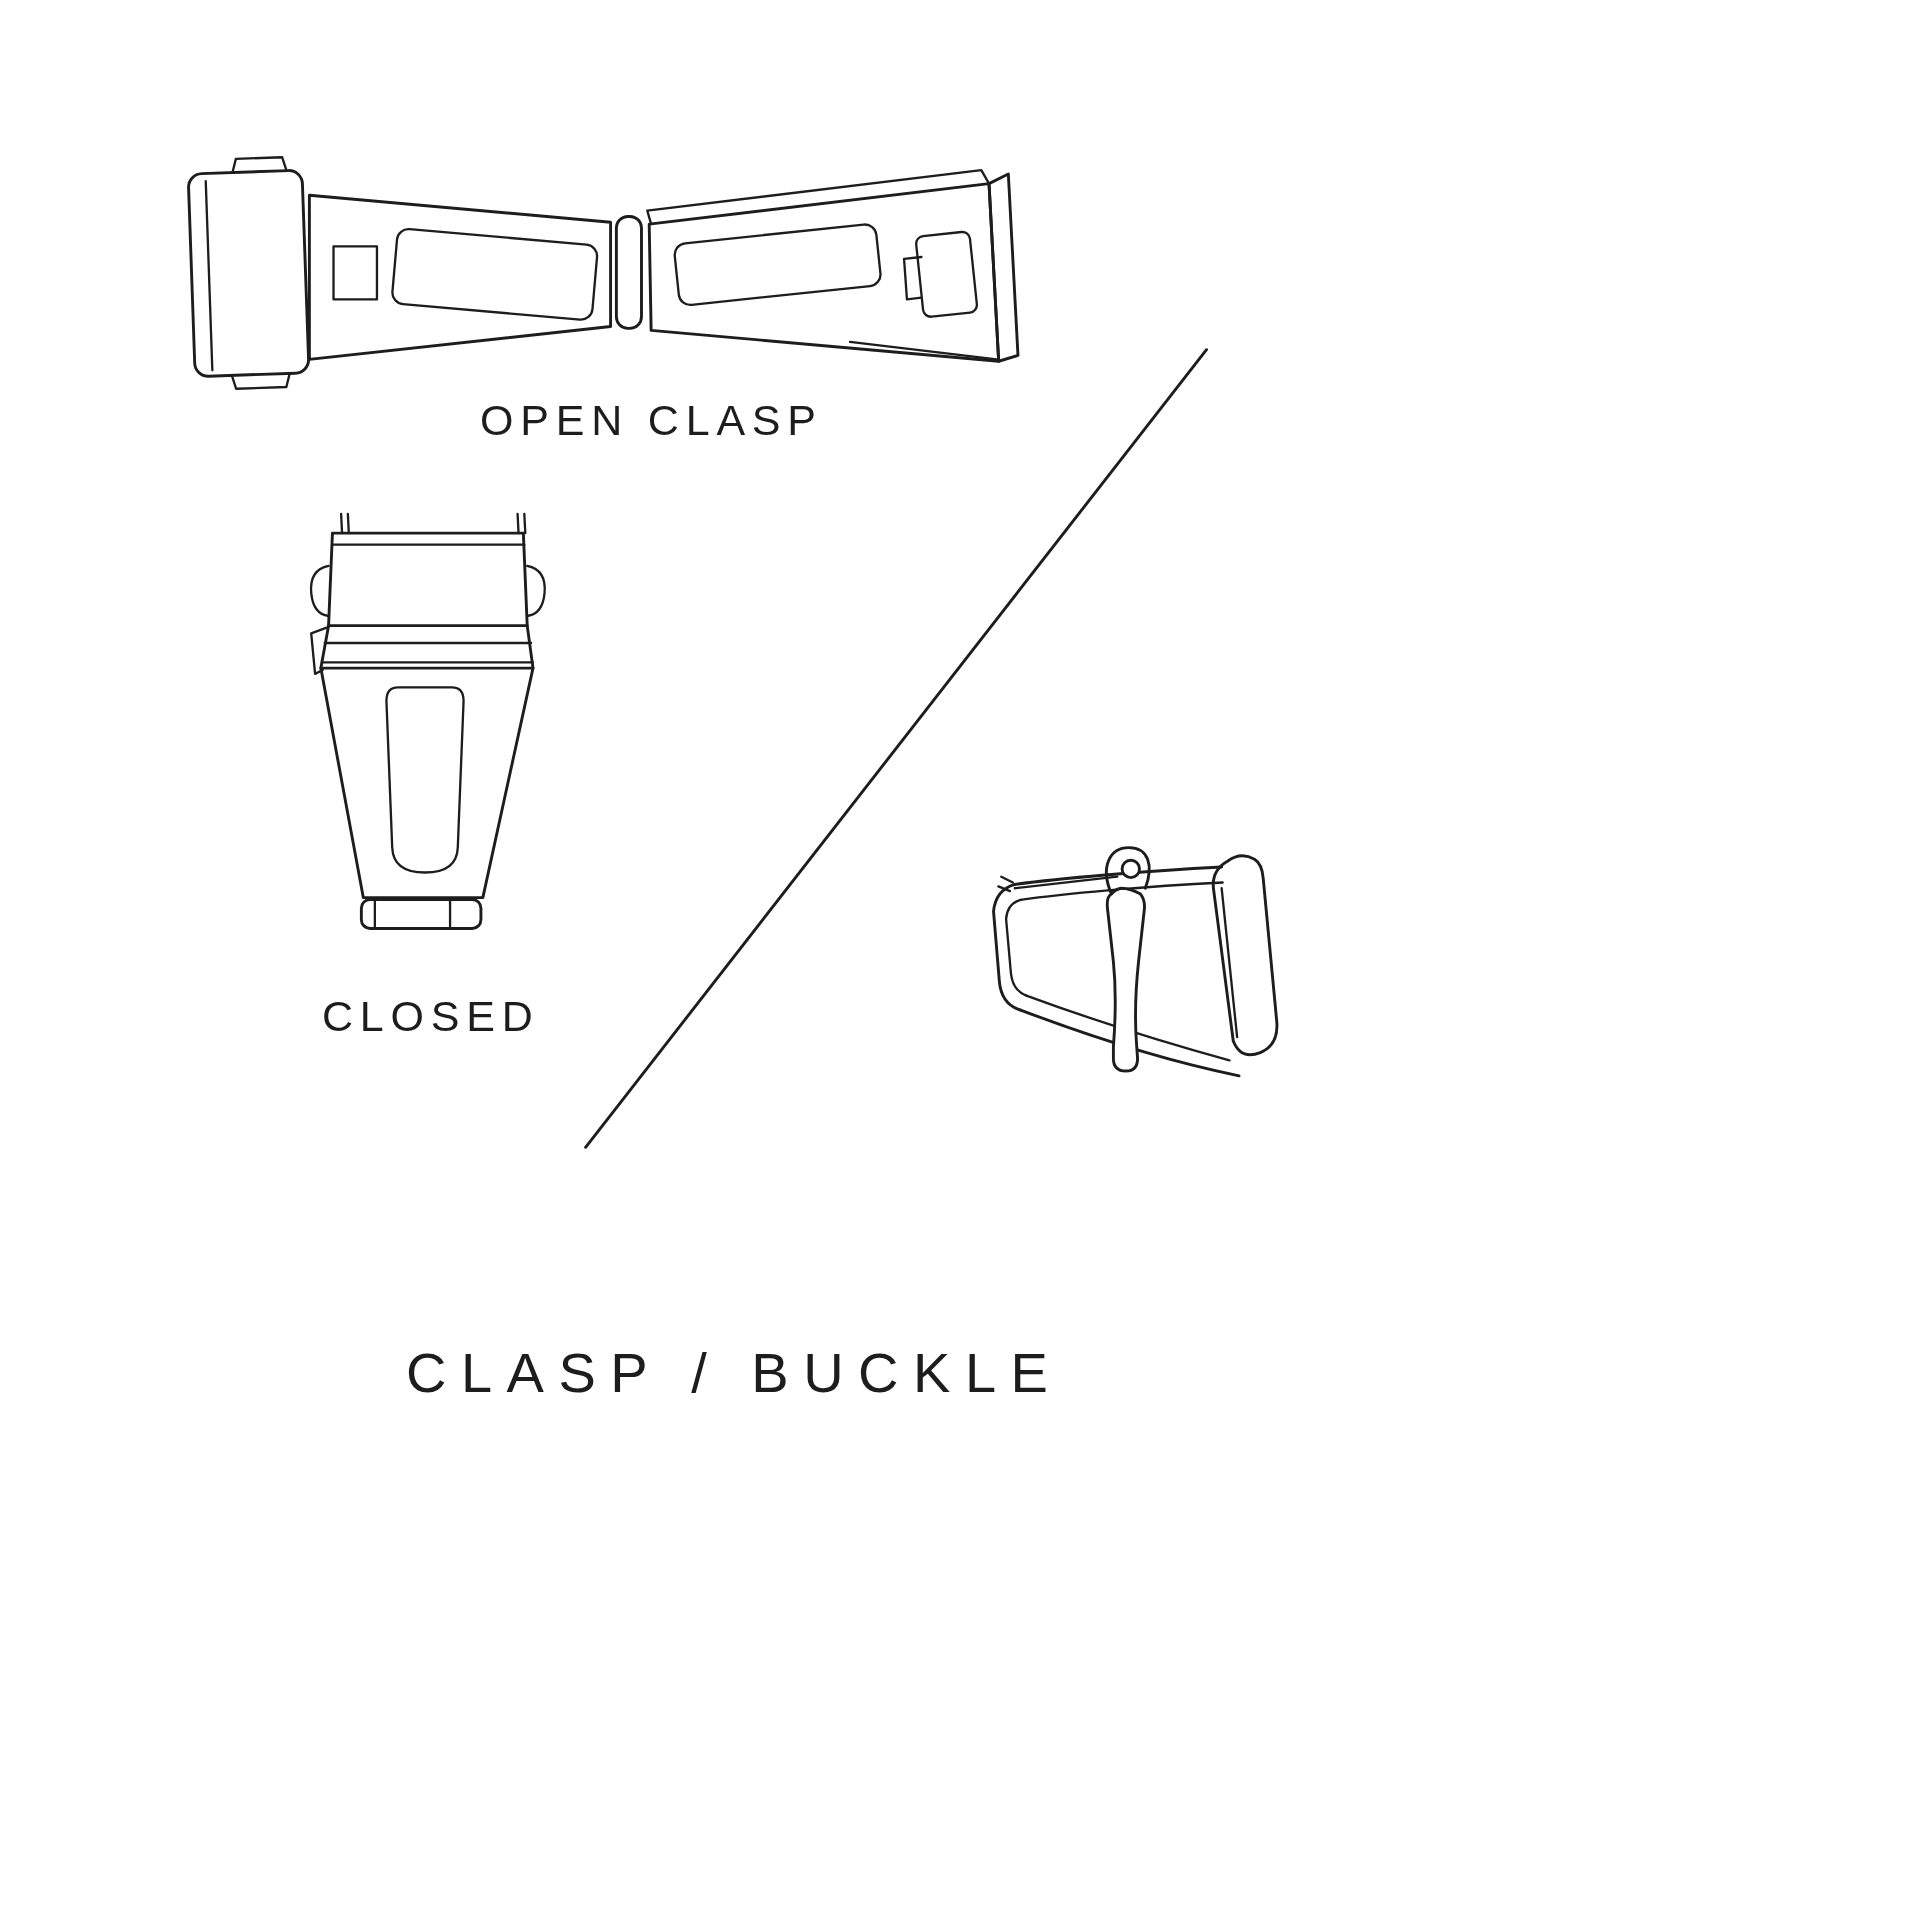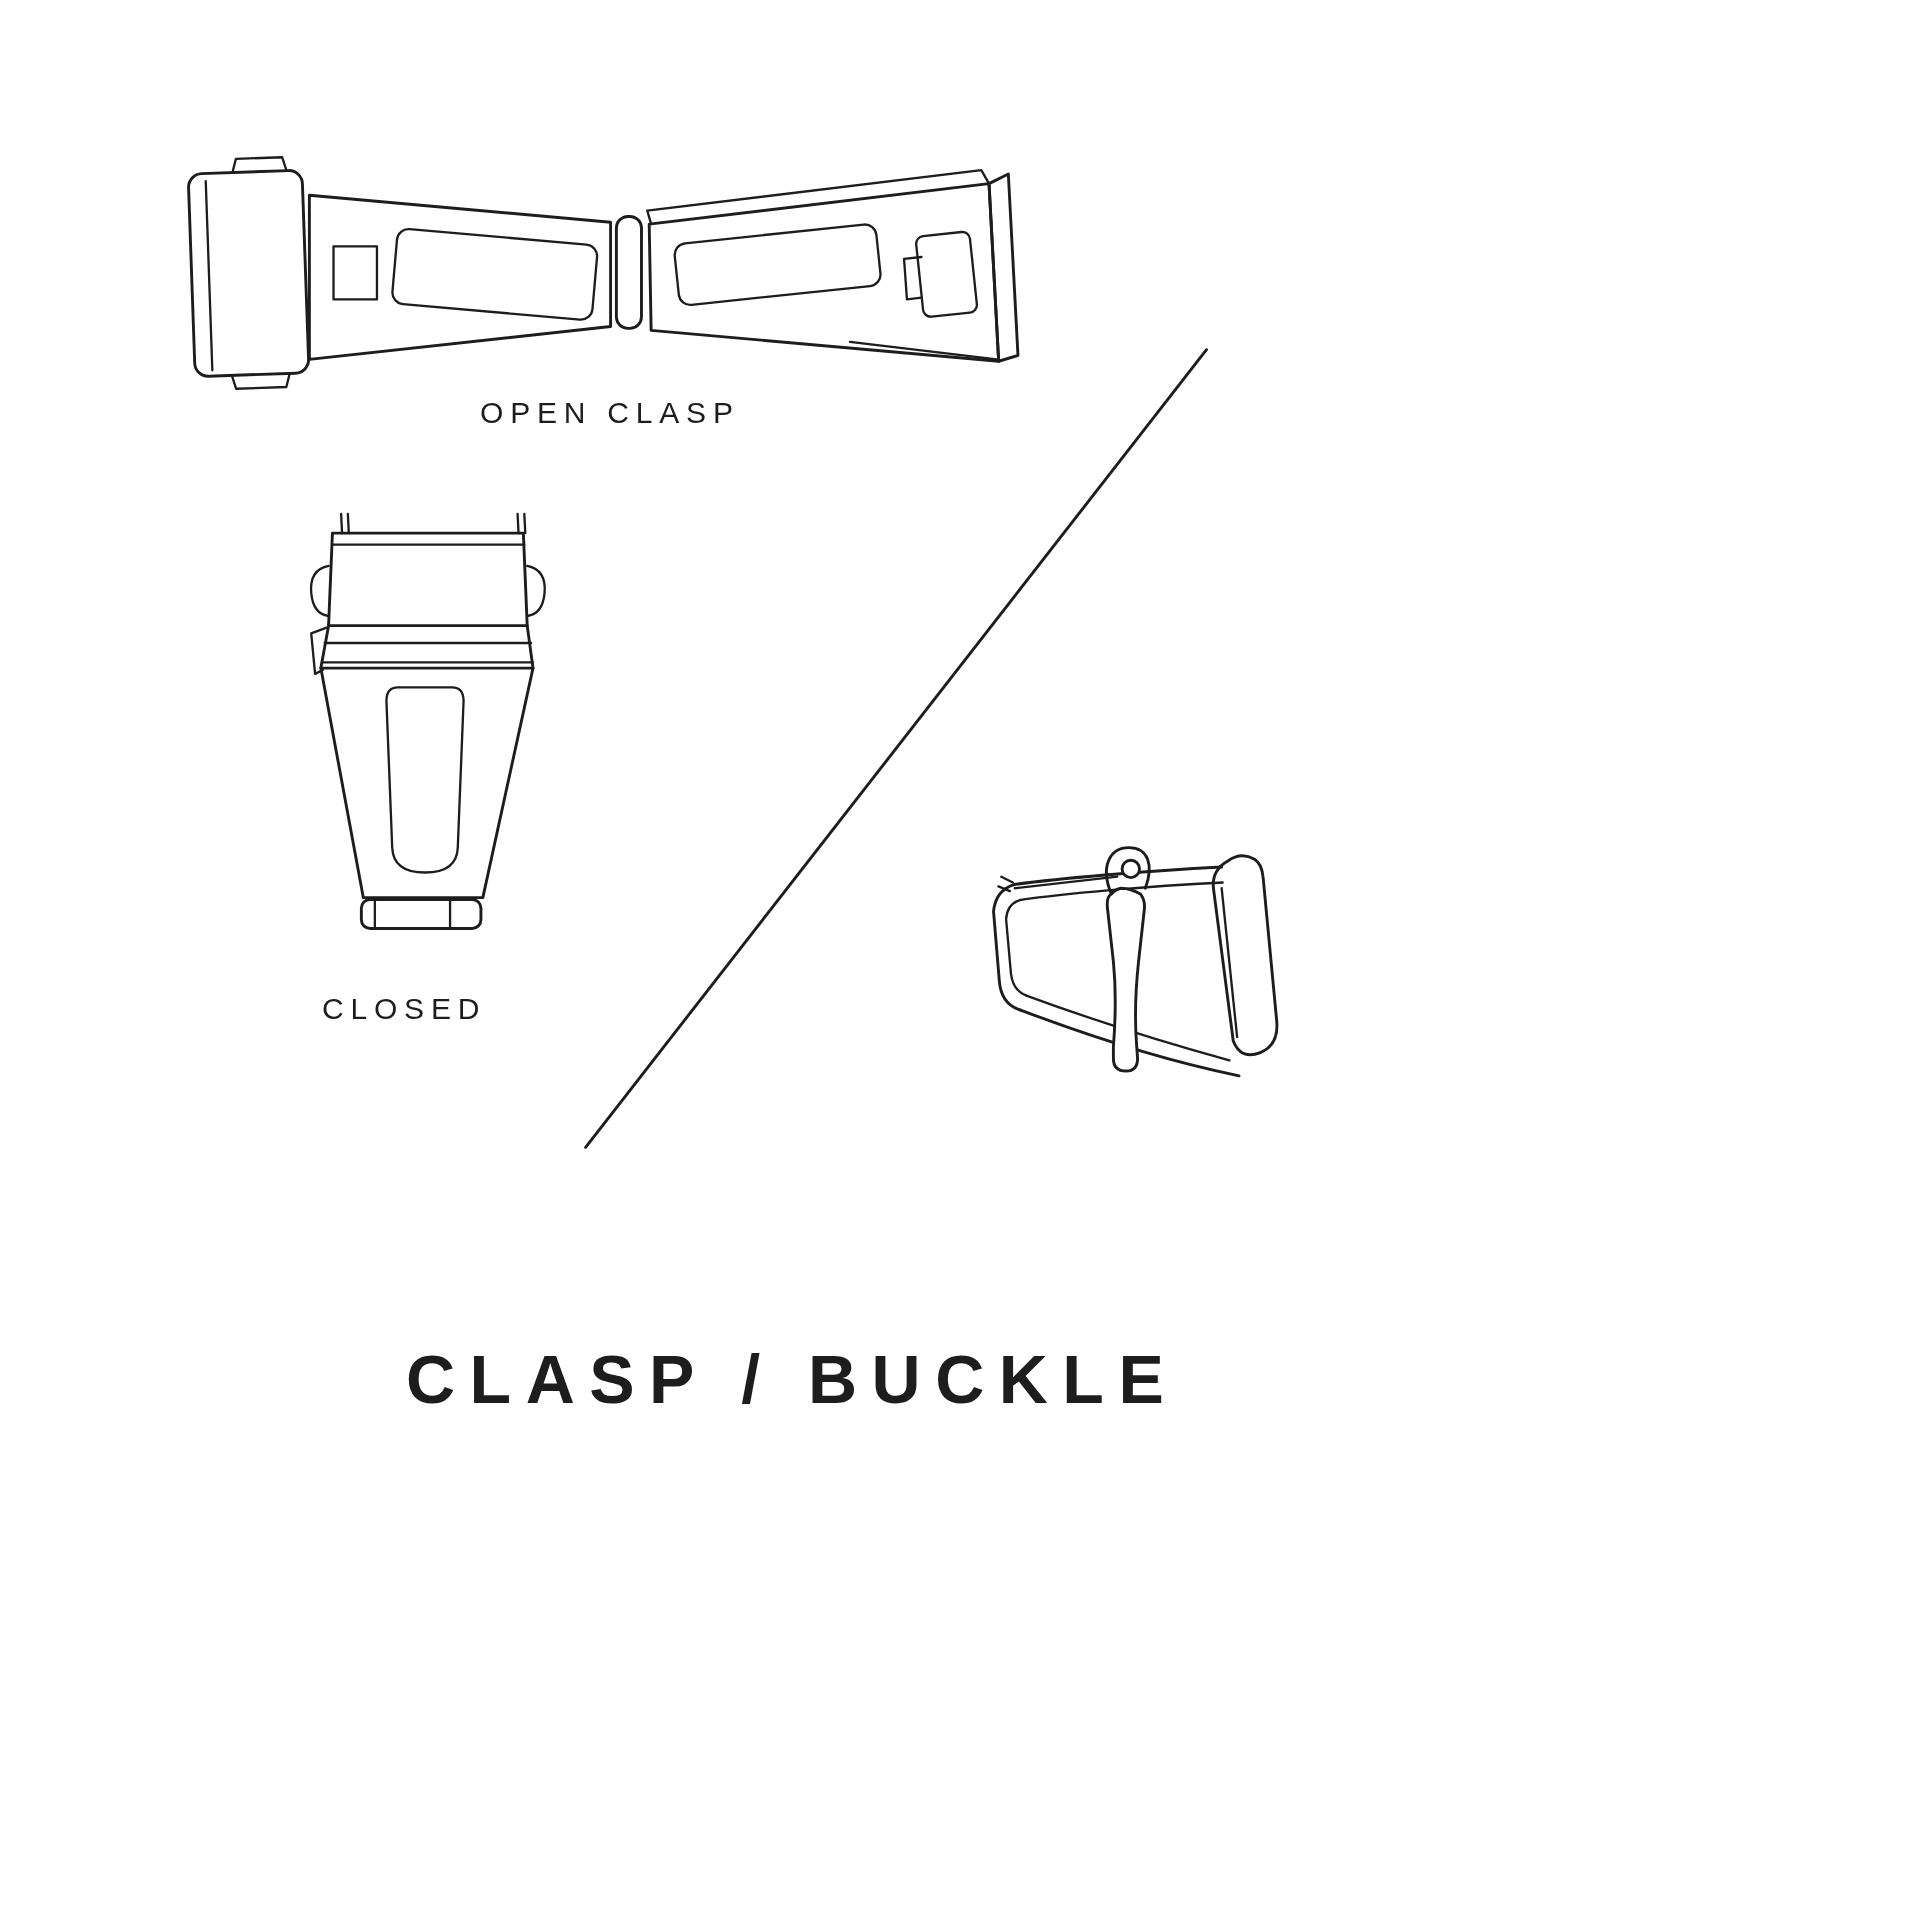--- a/index.html
+++ b/index.html
@@ -17,33 +17,33 @@
     color: #1d1d1d;
   }
   .fig {
     position: absolute;
   }
   .fig svg {
     display: block;
   }
   .caption {
     position: absolute;
-    font-size: 30px;
+    font-size: 43px;
     letter-spacing: 6.8px;
     font-weight: 400;
     color: #1d1d1d;
     white-space: nowrap;
   }
   .title {
     position: absolute;
     left: 406px;
     top: 1340px;
-    font-size: 68px;
+    font-size: 56px;
     letter-spacing: 14.5px;
-    font-weight: 700;
+    font-weight: 400;
     color: #1d1d1d;
     white-space: nowrap;
   }
   .stroke {
     fill: none;
     stroke: #1d1d1d;
     stroke-width: 3;
     stroke-linecap: round;
     stroke-linejoin: round;
   }

